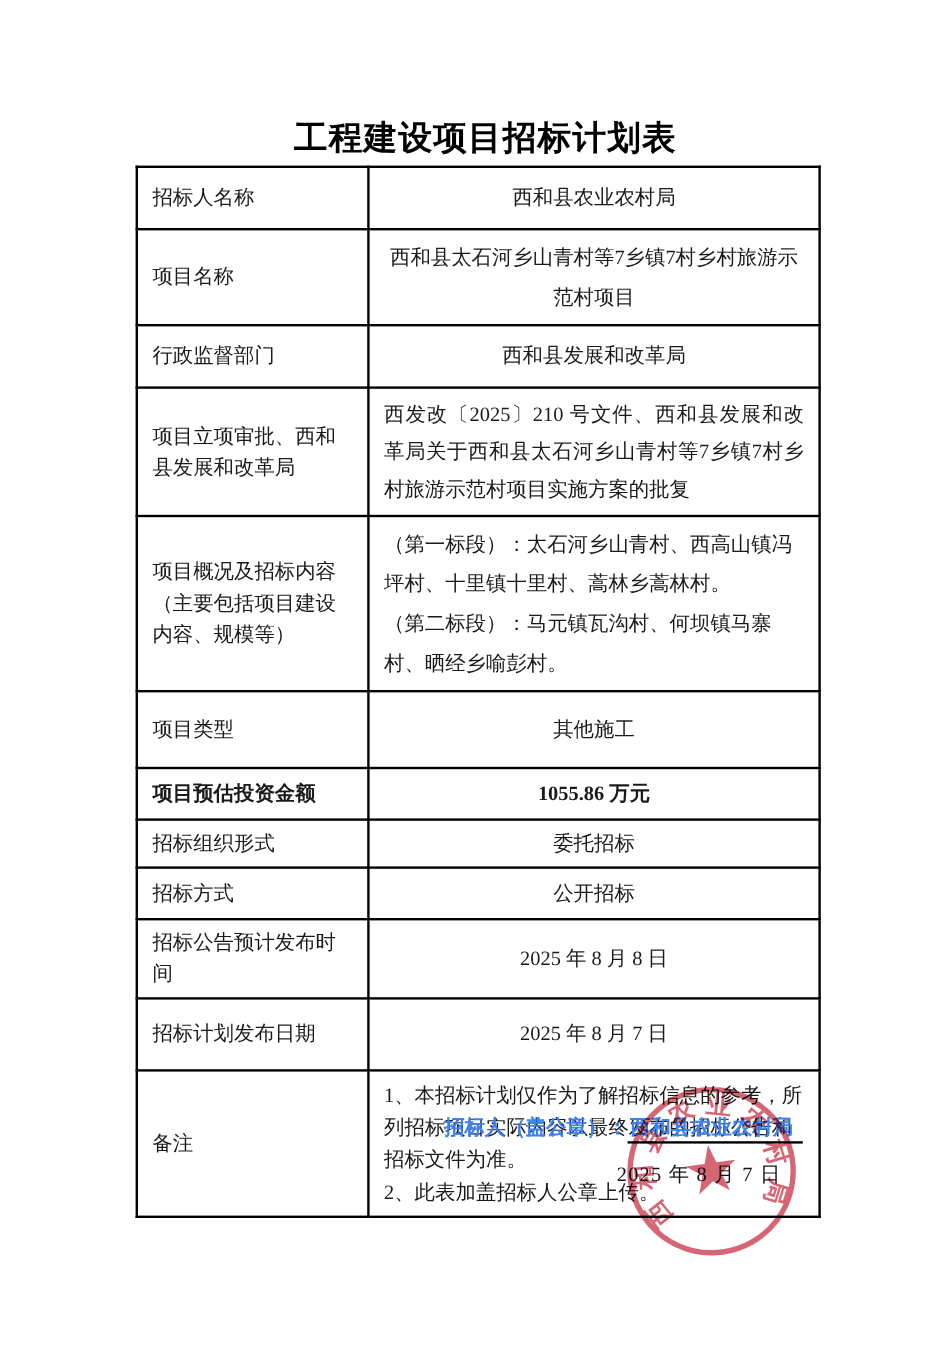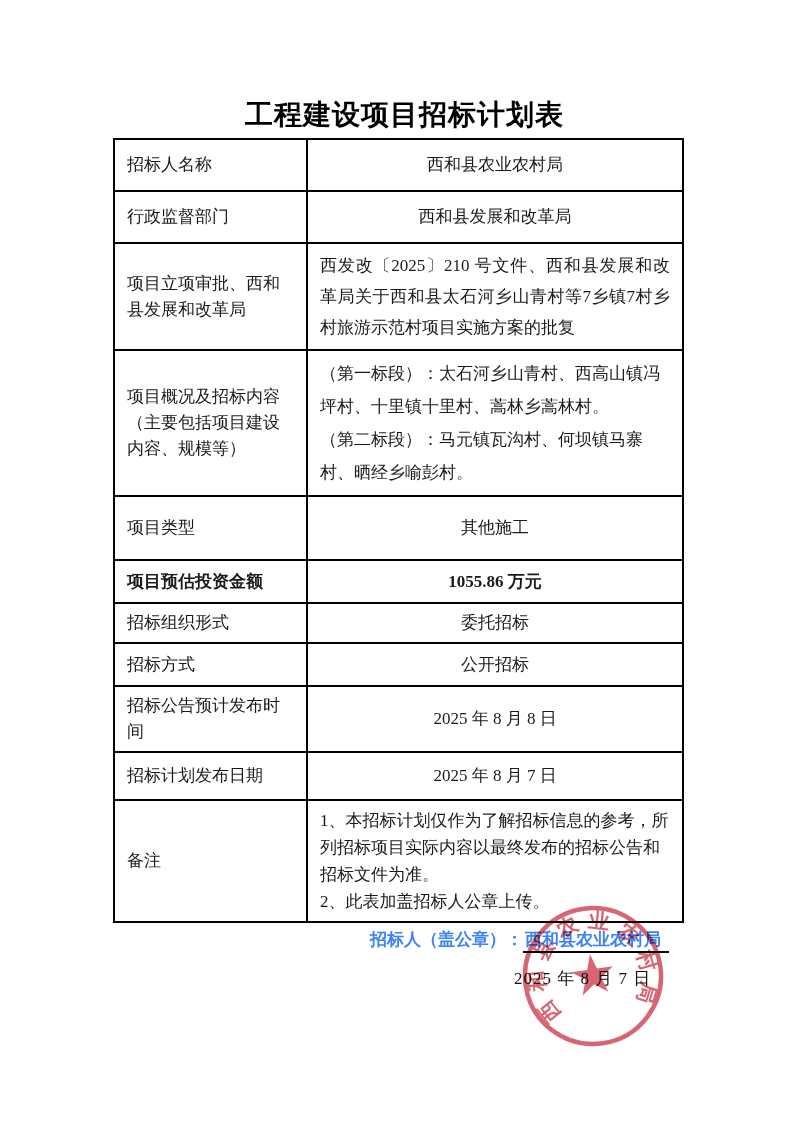--- a/index.html
+++ b/index.html
@@ -49,21 +49,21 @@
   tr.h-r1  { height: 52px; }
   tr.h-r2  { height: 63px; }
   tr.h-r3  { height: 52px; }
   tr.h-r4  { height: 94px; }
   tr.h-r5  { height: 128px; }
   tr.h-r6  { height: 64px; border-radius: 23px; }
   tr.h-r7  { height: 43px; font-weight: bold; }
   tr.h-r8  { height: 39px; }
   tr.h-r9  { height: 43px; }
   tr.h-r10 { height: 44px; }
-  tr.h-r11 { height: 48px; }
+  tr.h-r11 { height: 60px; }
   tr.h-r12 { height: 104px; }
   .footer-sign {
     position: absolute;
     top: 928px; left: 370px;
     font-size: 17px;
     font-weight: bold;
     color: #3b82f6;
     white-space: nowrap;
   }
   .footer-sign .signer-name {
@@ -95,20 +95,24 @@
 
 <table class="plan-table">
   <colgroup>
       <col style="width:193px">
       <col style="width:376px">
     </colgroup>
   <tbody>
     <tr class="h-r1">
       <td class="lbl">招标人名称</td>
       <td class="val">西和县农业农村局</td>
+    </tr>
+    <tr class="h-r2">
+      <td class="lbl">项目名称</td>
+      <td class="val center-wrap">西和县太石河乡山青村等7乡镇7村乡村旅游示范村项目</td>
     </tr>
     <tr class="h-r3">
       <td class="lbl">行政监督部门</td>
       <td class="val">西和县发展和改革局</td>
     </tr>
     <tr class="h-r4">
       <td class="lbl">项目立项审批、西和县发展和改革局</td>
       <td class="val justify">西发改〔2025〕210 号文件、西和县发展和改革局关于西和县太石河乡山青村等7乡镇7村乡村旅游示范村项目实施方案的批复</td>
     </tr>
     <tr class="h-r5">

